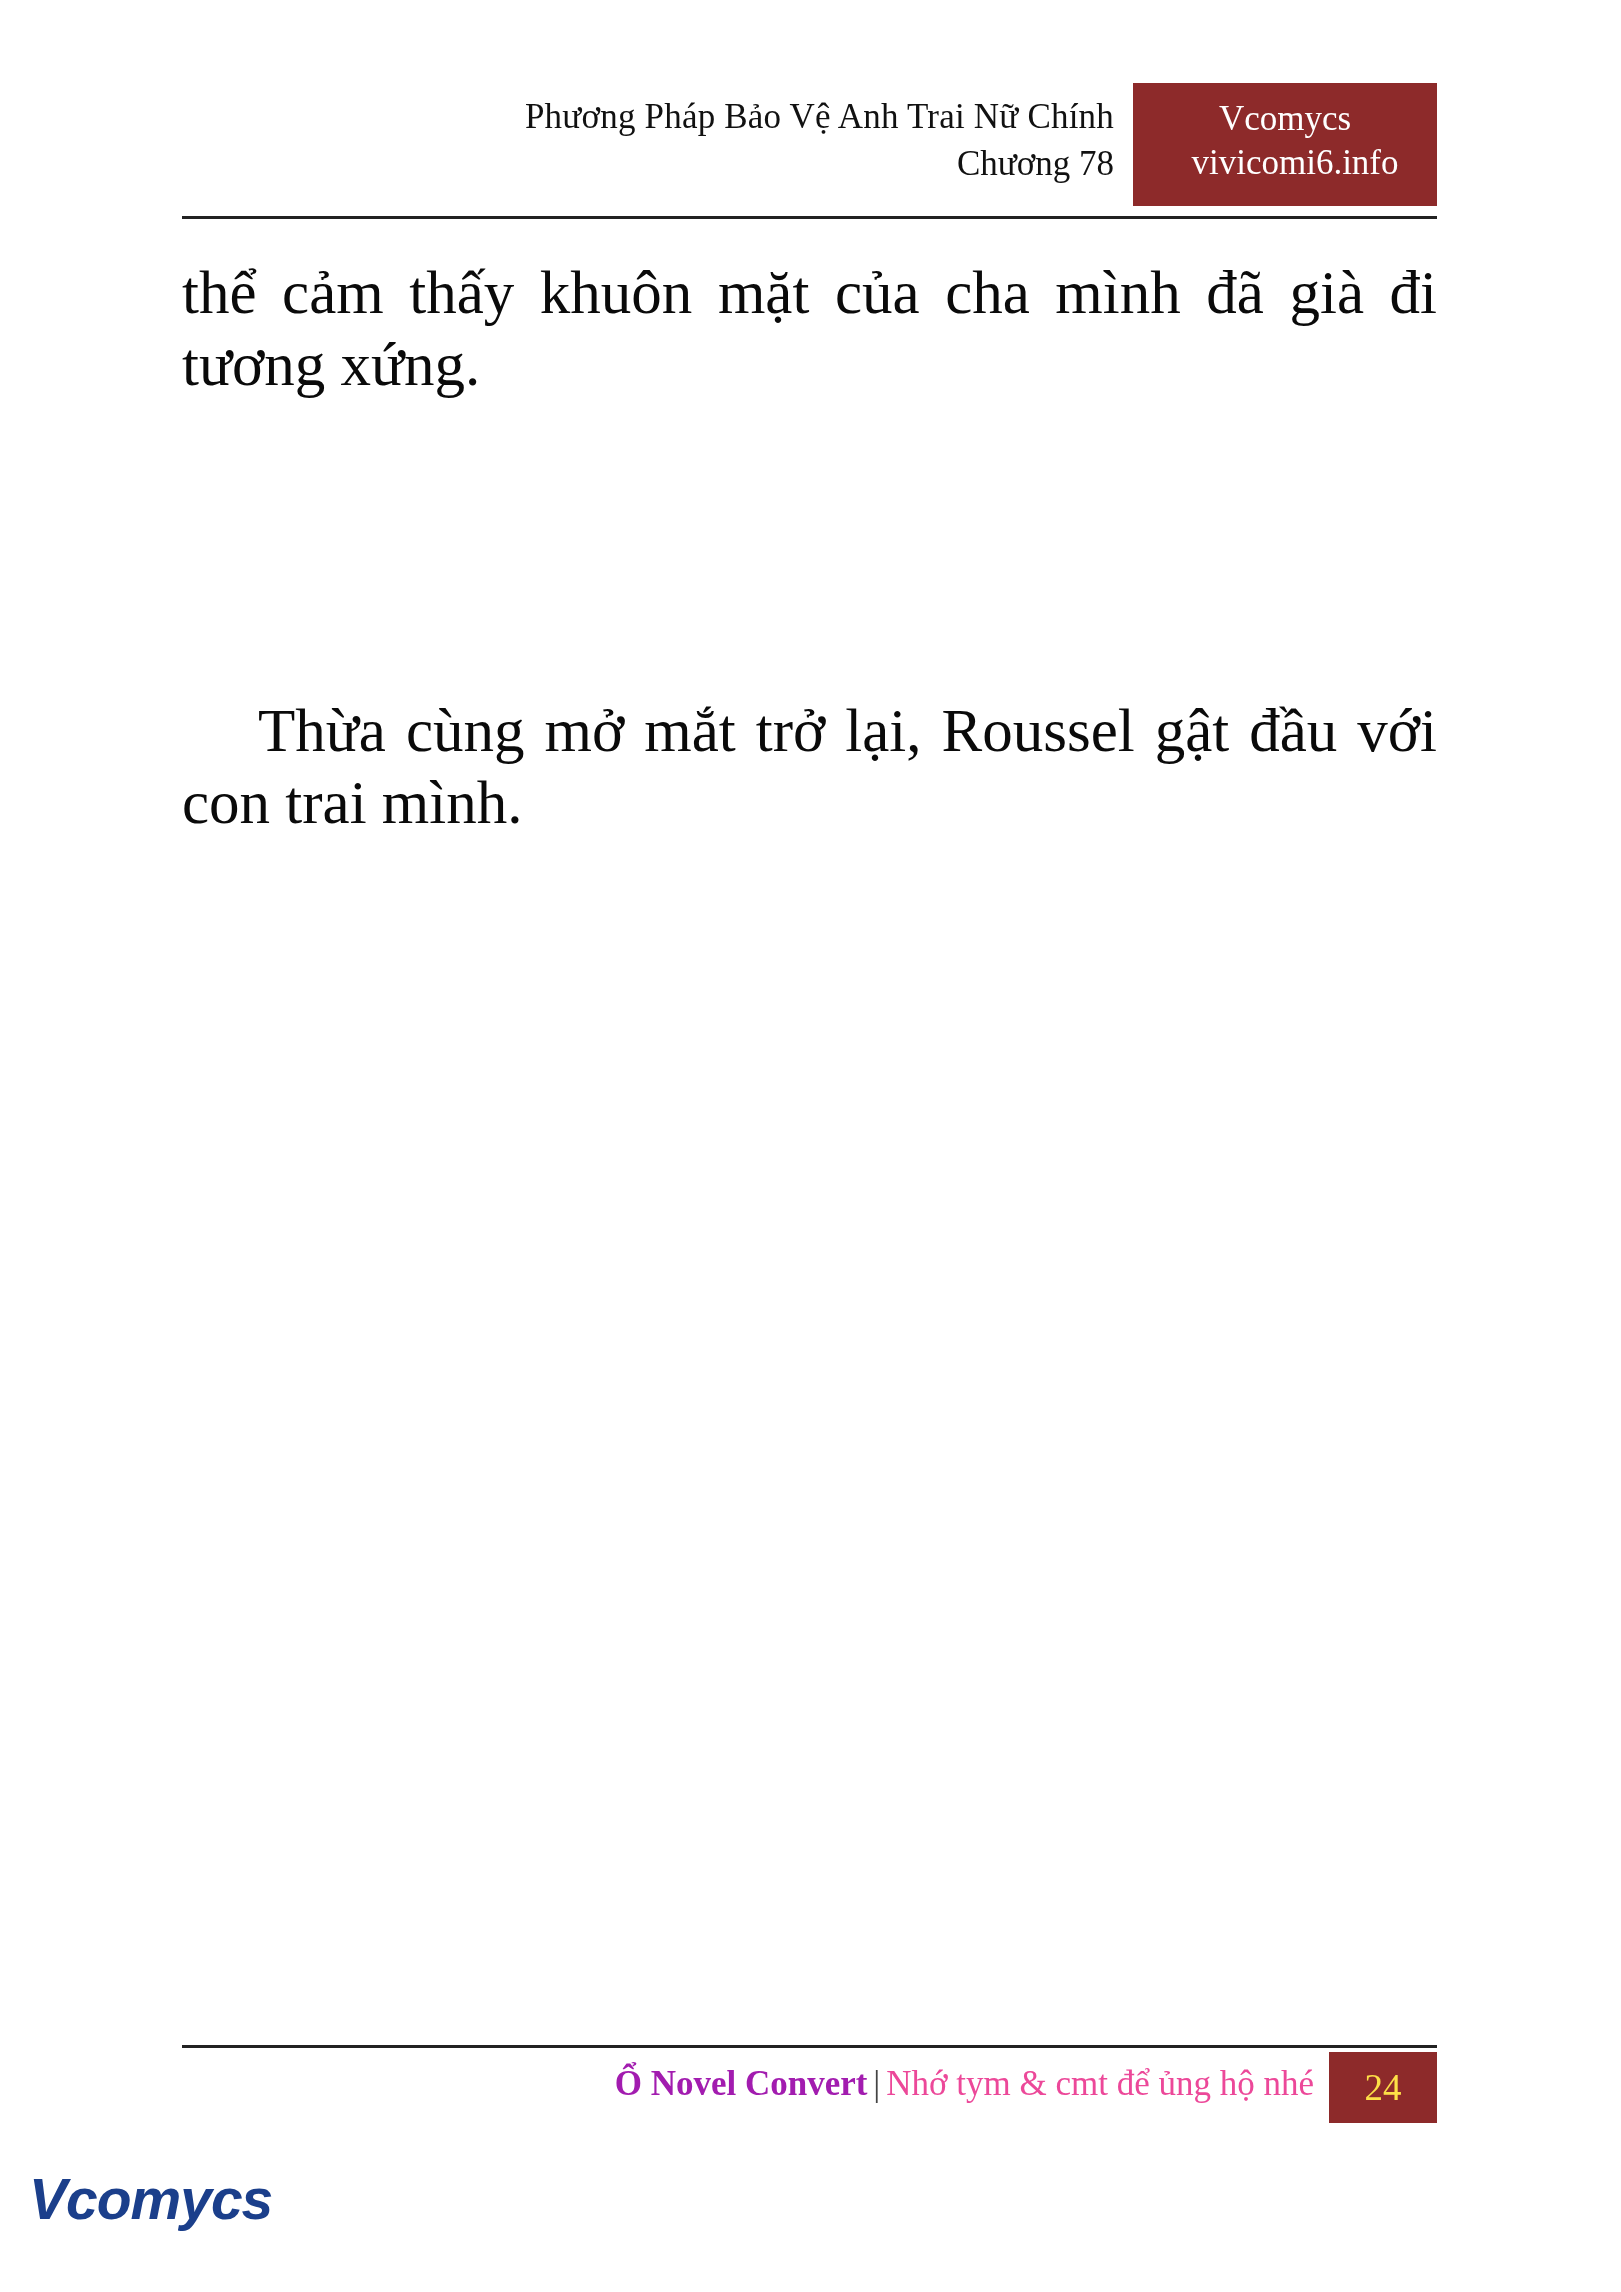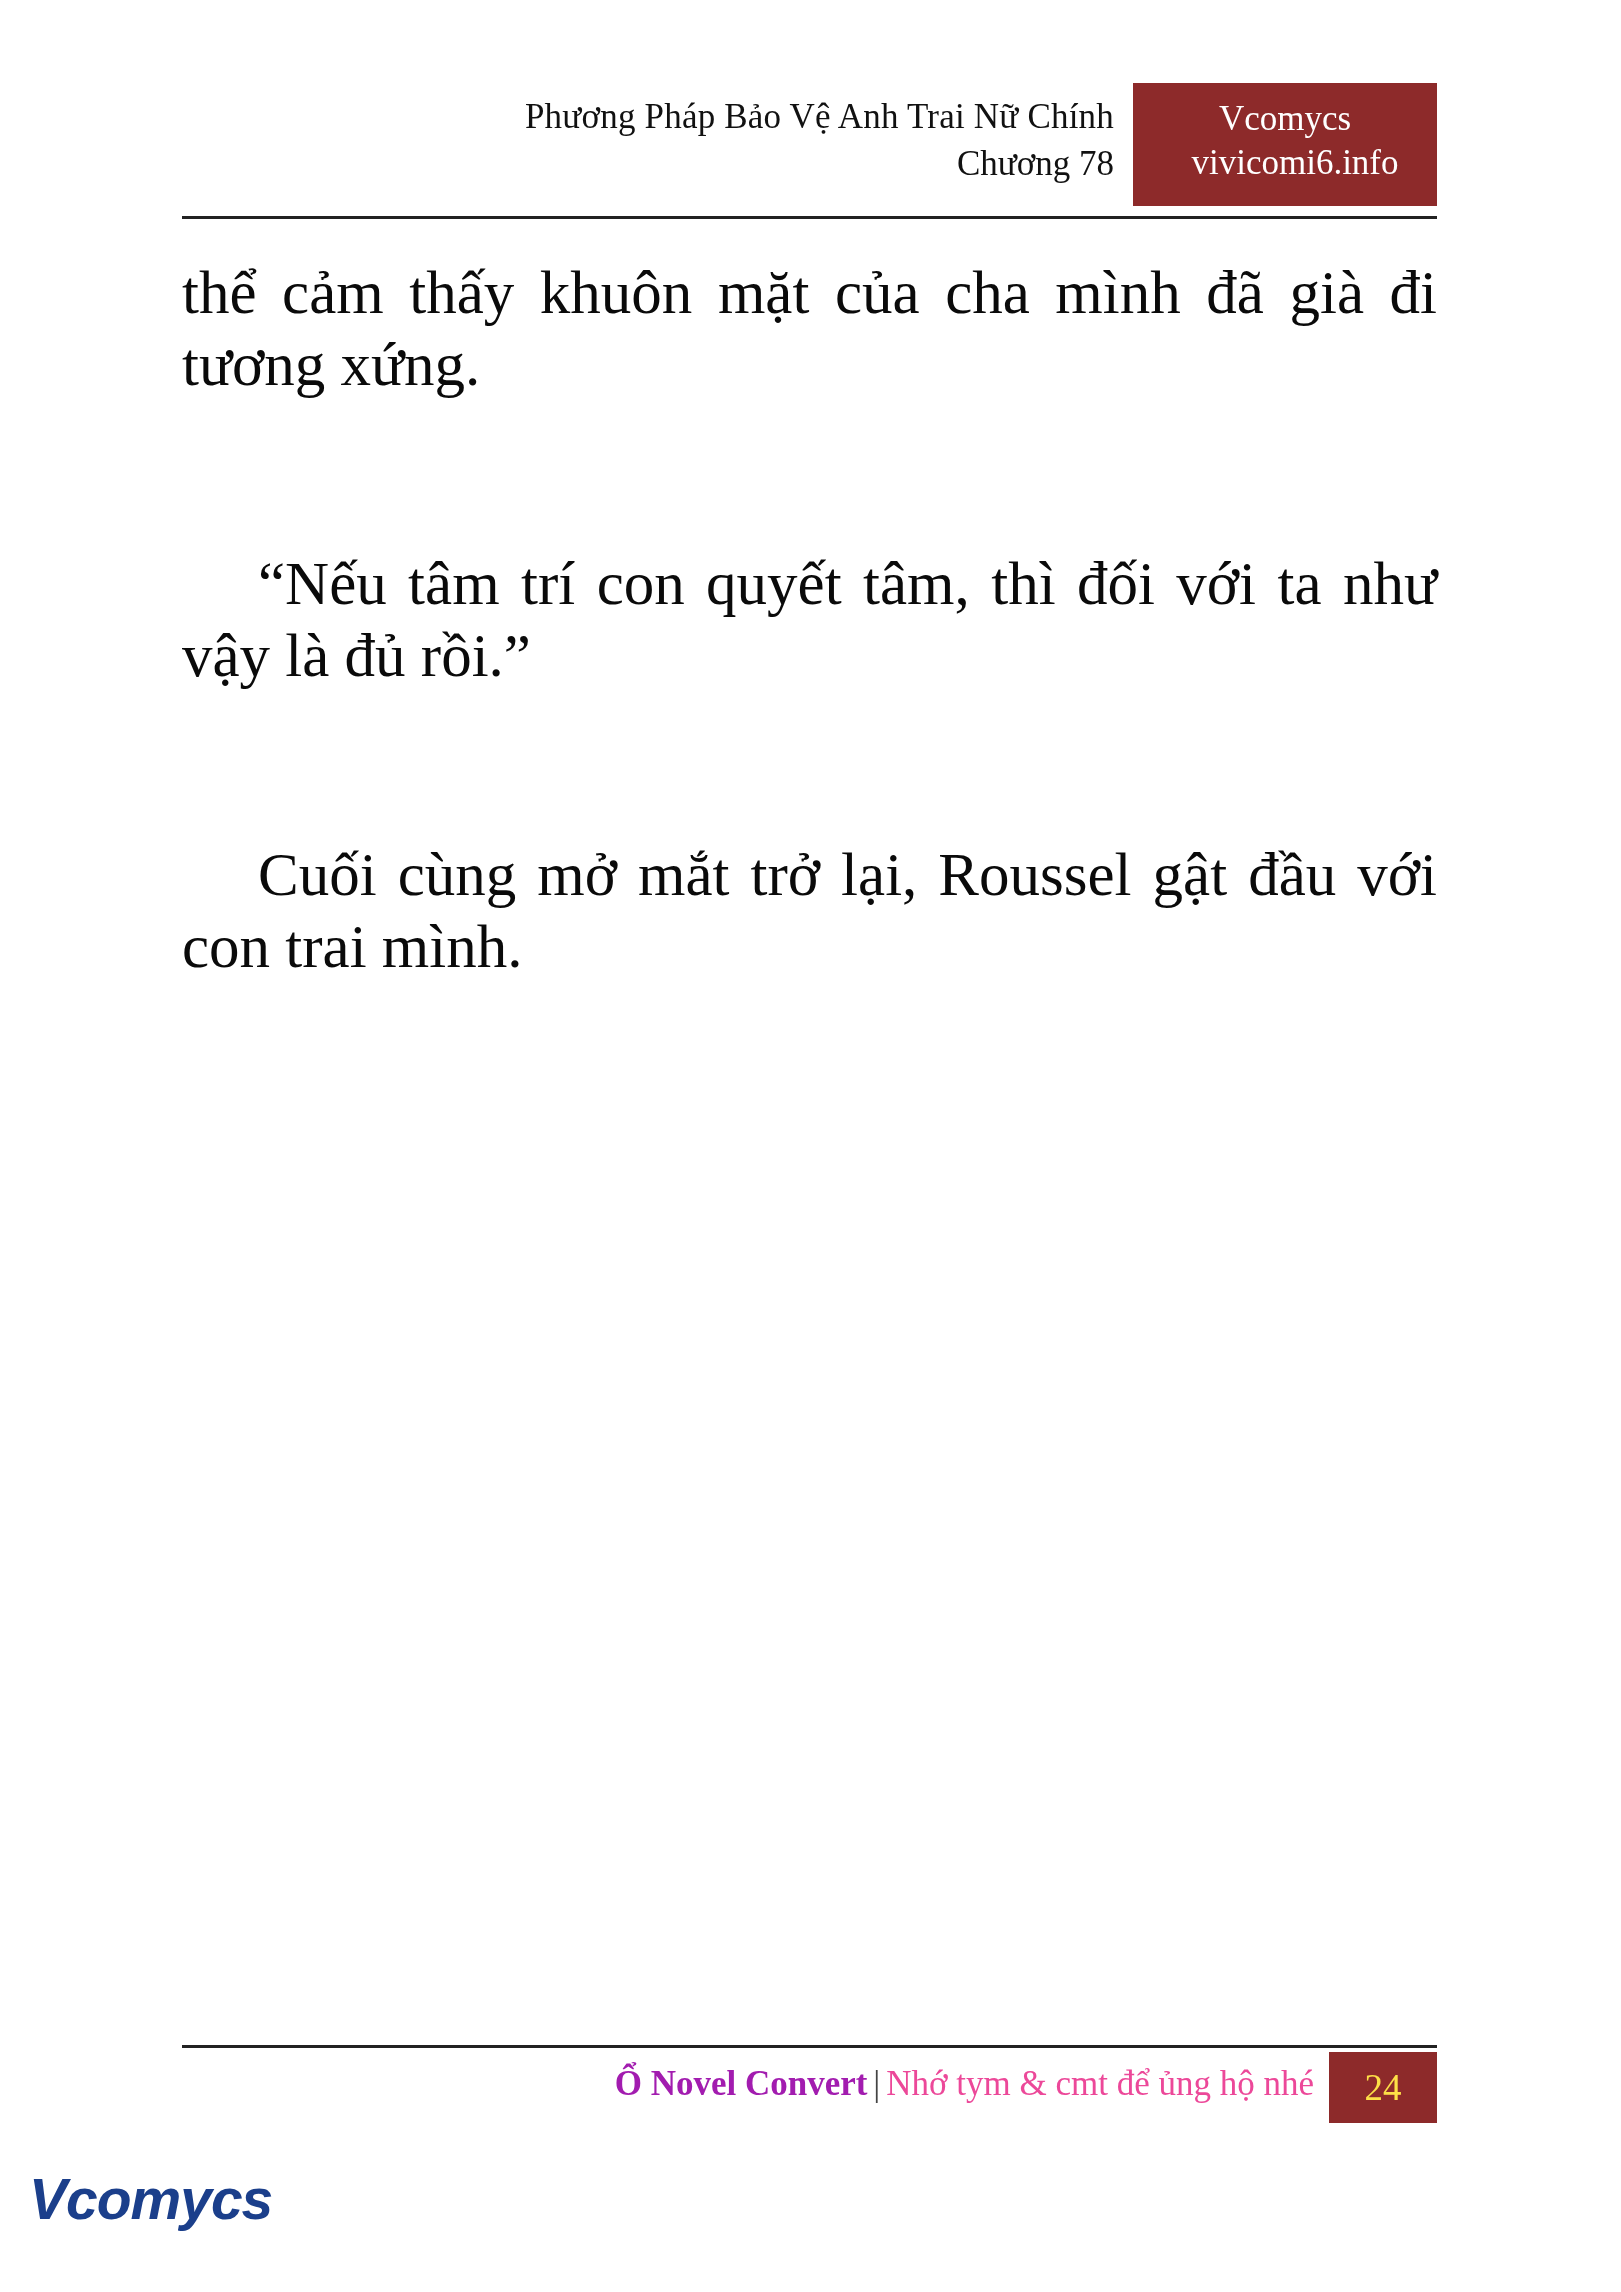--- a/index.html
+++ b/index.html
@@ -183,23 +183,22 @@
     <div class="stamp">
       <span class="stamp-line1">Vcomycs</span>
       <span class="stamp-line2">vivicomi6.info</span>
     </div>
   </div>
   <div class="header-rule"></div>
 
   <div class="content">
     <p class="para">thể cảm thấy khuôn mặt của cha mình đã già đi tương xứng.</p>
     <div class="para-gap"></div>
-    <p class="para"><span class="indent"></span><span>“Nếu tâm trí con quyết tâm, thì đối với ta như vậy là đủ rồi.”</span></p>
     <div class="para-gap"></div>
-    <p class="para"><span class="indent"></span><span>Cuối cùng mở mắt trở lại, Roussel gật đầu với con trai mình.</span></p>
+    <p class="para"><span class="indent"></span><span>Thừa cùng mở mắt trở lại, Roussel gật đầu với con trai mình.</span></p>
     <div class="para-gap"></div>
   </div>
 
   <div class="footer-rule"></div>
   <div class="footer">
     <div class="footer-inner">
       <span class="footer-brand">Ổ Novel Convert</span><span class="footer-sep">|</span><span class="footer-note">Nhớ tym &amp; cmt để ủng hộ nhé</span>
     </div>
     <div class="page-number-box">24</div>
   </div>

